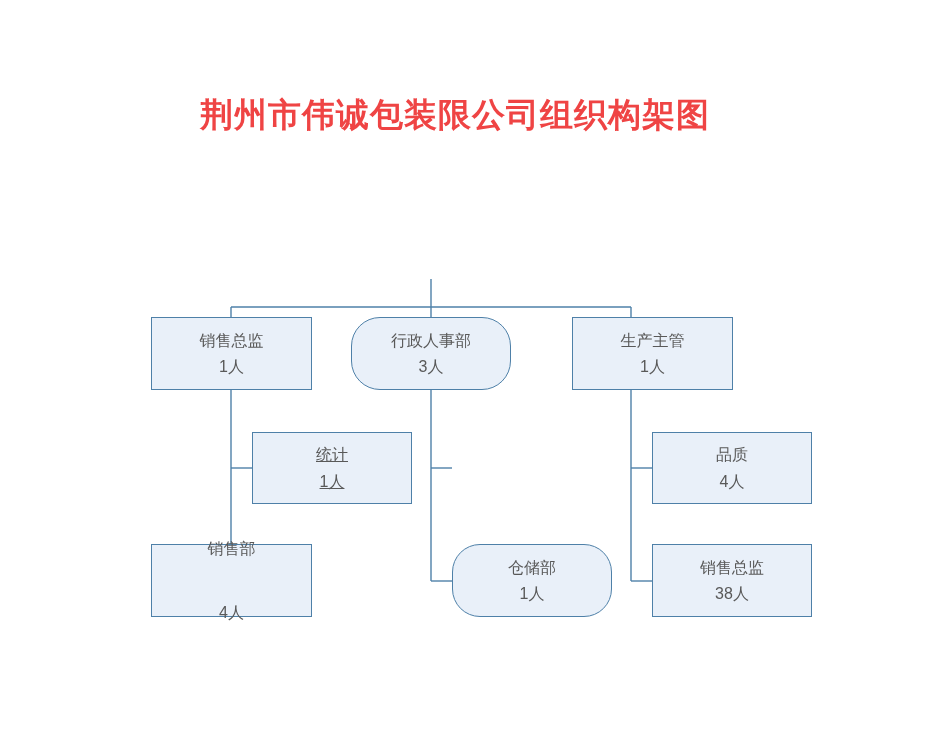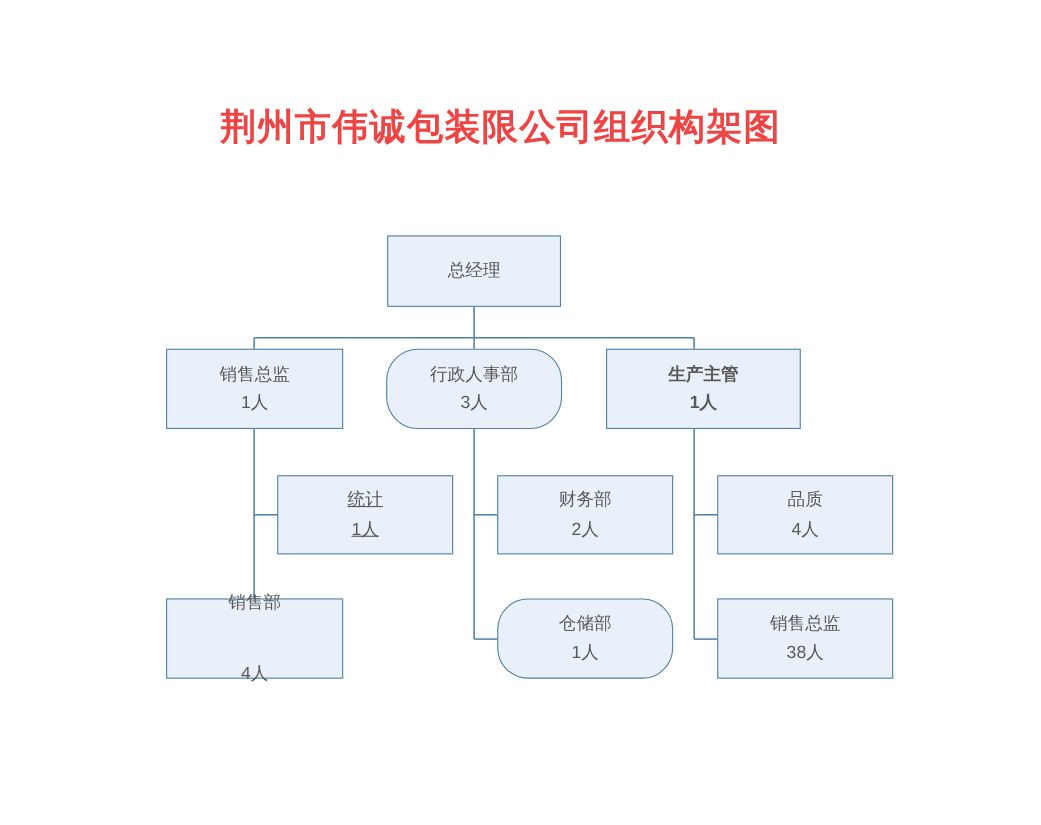--- a/index.html
+++ b/index.html
@@ -51,21 +51,21 @@
     row-gap: 7px;
     color: #595959;
     font-size: 16px;
     line-height: 1.2;
     text-align: center;
   }
   
   .n-gm    { left: 352px; top: 214px; width: 158px; height: 65px; }
   .n-sd    { left: 151px; top: 317px; width: 161px; height: 73px; }
   .n-hr    { left: 351px; top: 317px; width: 160px; height: 73px; border-radius: 29px; }
-  .n-ps    { left: 551px; top: 317px; width: 177px; height: 73px; font-weight: bold; }
+  .n-ps    { left: 572px; top: 317px; width: 161px; height: 73px; }
   .n-stat  { left: 252px; top: 432px; width: 160px; height: 72px; text-decoration: underline; }
   .n-fin   { left: 452px; top: 432px; width: 160px; height: 72px; }
   .n-qual  { left: 652px; top: 432px; width: 160px; height: 72px; }
   .n-sale  { left: 151px; top: 544px; width: 161px; height: 73px; gap: 44px; }
   .n-ware  { left: 452px; top: 544px; width: 160px; height: 73px; border-radius: 28px; }
   .n-prod  { left: 652px; top: 544px; width: 160px; height: 73px; }
 </style>
 </head>
 <body>
 
@@ -92,23 +92,20 @@
         <path d="M431 390 L431 581"></path>
         <path d="M431 468 L452 468"></path>
         <path d="M431 581 L452 581"></path>
 
         <path d="M631 390 L631 581"></path>
         <path d="M631 468 L652 468"></path>
         <path d="M631 581 L652 581"></path>
       </g>
     </svg>
 
-    <div class="node n-gm">
-      <span>总经理</span>
-    </div>
 
     <div class="node n-sd">
       <span>销售总监</span>
       <span>1人</span>
     </div>
 
     <div class="node n-hr">
       <span>行政人事部</span>
       <span>3人</span>
     </div>
@@ -116,24 +113,20 @@
     <div class="node n-ps">
       <span>生产主管</span>
       <span>1人</span>
     </div>
 
     <div class="node n-stat">
       <span>统计</span>
       <span>1人</span>
     </div>
 
-    <div class="node n-fin">
-      <span>财务部</span>
-      <span>2人</span>
-    </div>
 
     <div class="node n-qual">
       <span>品质</span>
       <span>4人</span>
     </div>
 
     <div class="node n-sale">
       <span>销售部</span>
       <span>4人</span>
     </div>

